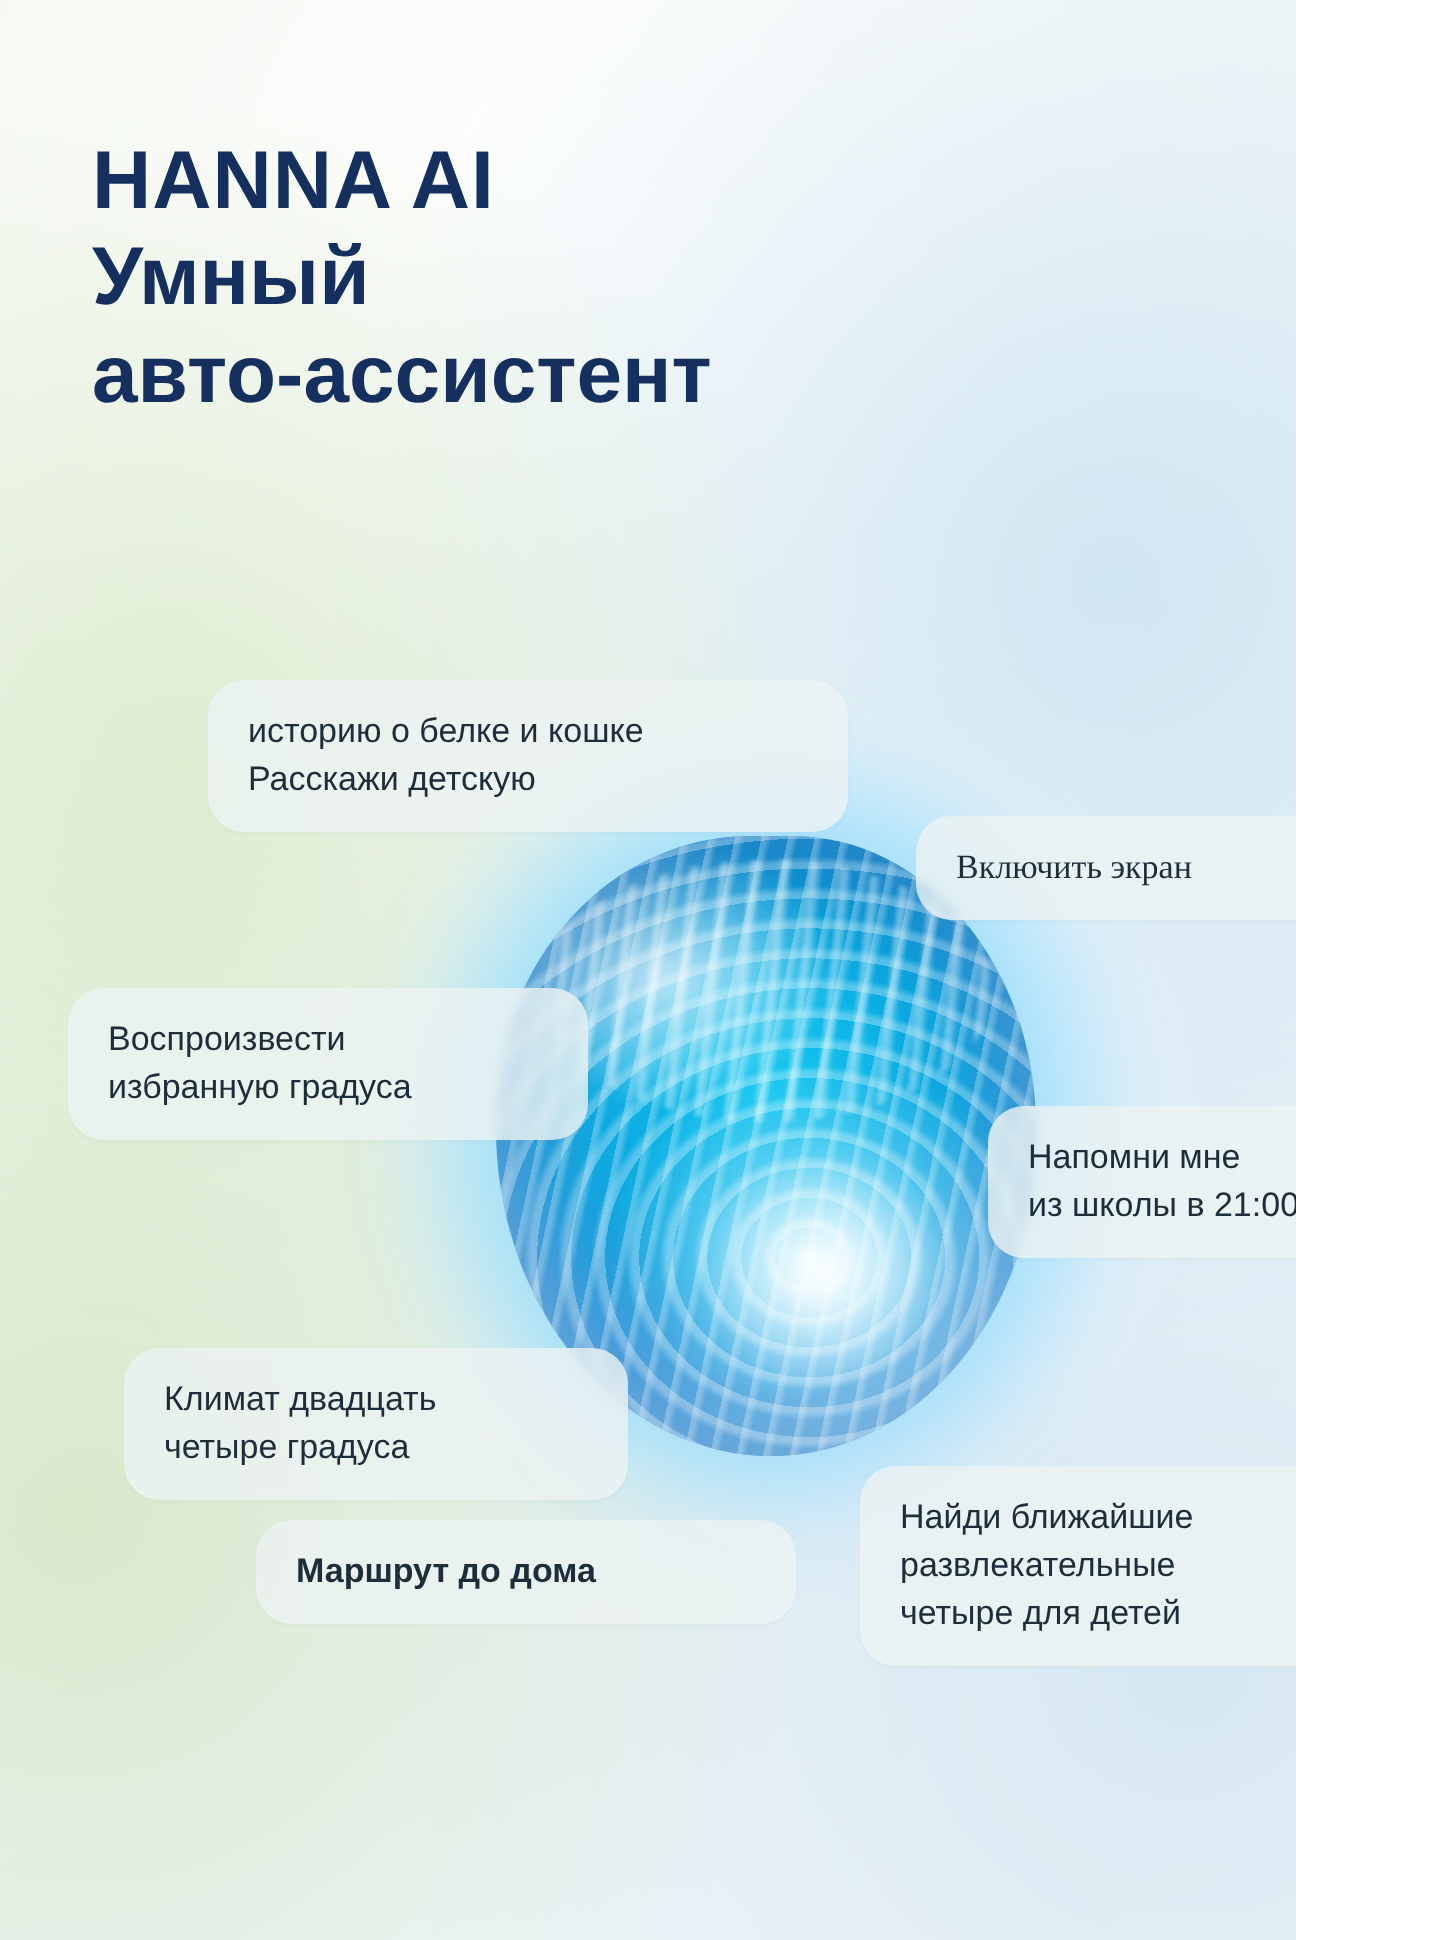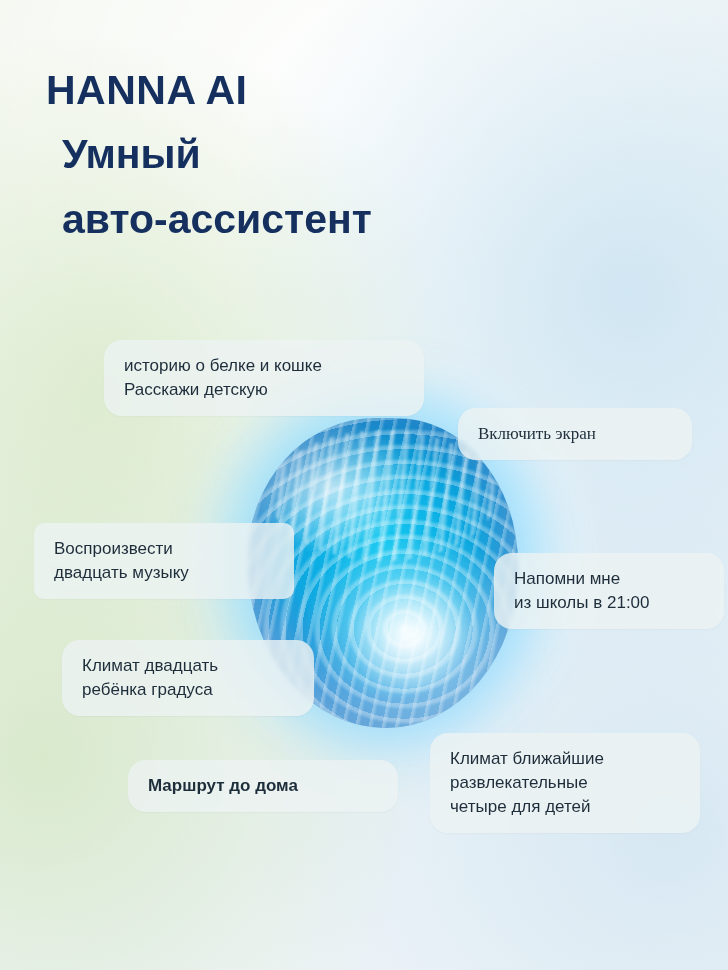--- a/index.html
+++ b/index.html
@@ -7,21 +7,21 @@
     padding: 0;
   }
   body {
     width: 728px;
     height: 970px;
     font-family: "Liberation Sans", sans-serif;
     overflow: hidden;
   }
   .poster {
     position: relative;
-    width: 728px;
+    width: 648px;
     height: 970px;
     overflow: hidden;
     background:
       radial-gradient(circle at 14% 40%, rgba(214,232,196,0.75) 0%, rgba(214,232,196,0.0) 42%),
       radial-gradient(circle at 6% 78%, rgba(206,228,186,0.70) 0%, rgba(206,228,186,0.0) 38%),
       radial-gradient(circle at 86% 30%, rgba(196,224,240,0.75) 0%, rgba(196,224,240,0.0) 45%),
       radial-gradient(circle at 92% 86%, rgba(196,222,238,0.60) 0%, rgba(196,222,238,0.0) 40%),
       radial-gradient(circle at 50% 12%, rgba(255,255,255,0.95) 0%, rgba(255,255,255,0.0) 55%),
       linear-gradient(135deg, #f3f7ee 0%, #f2f6f4 35%, #eef4f8 65%, #f4f7f9 100%);
   }
@@ -50,21 +50,21 @@
     letter-spacing: 0.5px;
     color: #15305e;
     line-height: 1.12;
     margin: 0;
   }
   .headline .sub {
     font-size: 41px;
     font-weight: bold;
     color: #15305e;
     line-height: 1.20;
-    margin: 16px;
+    margin: 0;
   }
 
   
   .orb-wrap {
     position: absolute;
     left: 248px;
     top: 418px;
     width: 270px;
     height: 310px;
   }
@@ -132,23 +132,23 @@
     border-radius: 18px;
     padding: 14px 20px;
     color: #1d2d3a;
     font-size: 17px;
     line-height: 1.42;
     box-shadow: 0 1px 2px rgba(120,140,150,0.06);
     backdrop-filter: blur(2px);
   }
   .chip.c1 { left: 104px; top: 340px; width: 280px; }
   .chip.c2 { left: 458px; top: 408px; width: 194px; font-family: Liberation Serif, serif; }
-  .chip.c3 { left: 34px;  top: 523px; width: 220px; border-radius: 10px; }
+  .chip.c3 { left: 34px;  top: 494px; width: 220px; }
   .chip.c4 { left: 494px; top: 553px; width: 190px; }
-  .chip.c5 { left: 62px;  top: 640px; width: 212px; }
+  .chip.c5 { left: 62px;  top: 674px; width: 212px; }
   .chip.c6 { left: 128px; top: 760px; width: 230px; font-weight: bold; }
   .chip.c7 { left: 430px; top: 733px; width: 230px; }
   .chip .line { display: block; white-space: nowrap; }
 </style>
 </head>
 <body>
 
 <div class="poster">
 
   <div class="glow-white"></div>
@@ -171,36 +171,36 @@
     <span class="line">историю о белке и кошке</span>
     <span class="line">Расскажи детскую</span>
   </div>
 
   <div class="chip c2">
     <span class="line">Включить экран</span>
   </div>
 
   <div class="chip c3">
     <span class="line">Воспроизвести</span>
-    <span class="line">двадцать музыку</span>
+    <span class="line">избранную градуса</span>
   </div>
 
   <div class="chip c4">
     <span class="line">Напомни мне</span>
     <span class="line">из школы в 21:00</span>
   </div>
 
   <div class="chip c5">
     <span class="line">Климат двадцать</span>
-    <span class="line">ребёнка градуса</span>
+    <span class="line">четыре градуса</span>
   </div>
 
   <div class="chip c6">
     <span class="line">Маршрут до дома</span>
   </div>
 
   <div class="chip c7">
-    <span class="line">Климат ближайшие</span>
+    <span class="line">Найди ближайшие</span>
     <span class="line">развлекательные</span>
     <span class="line">четыре для детей</span>
   </div>
 
 </div>
 
 </body></html>

